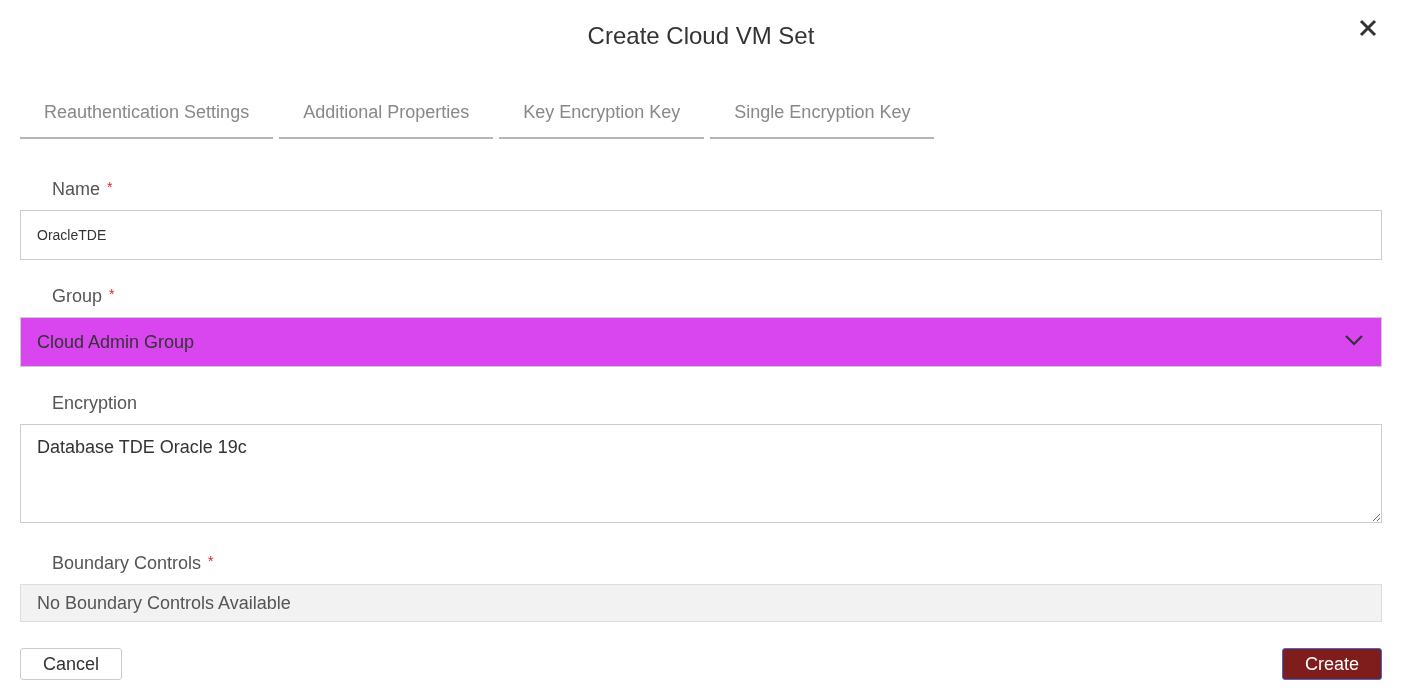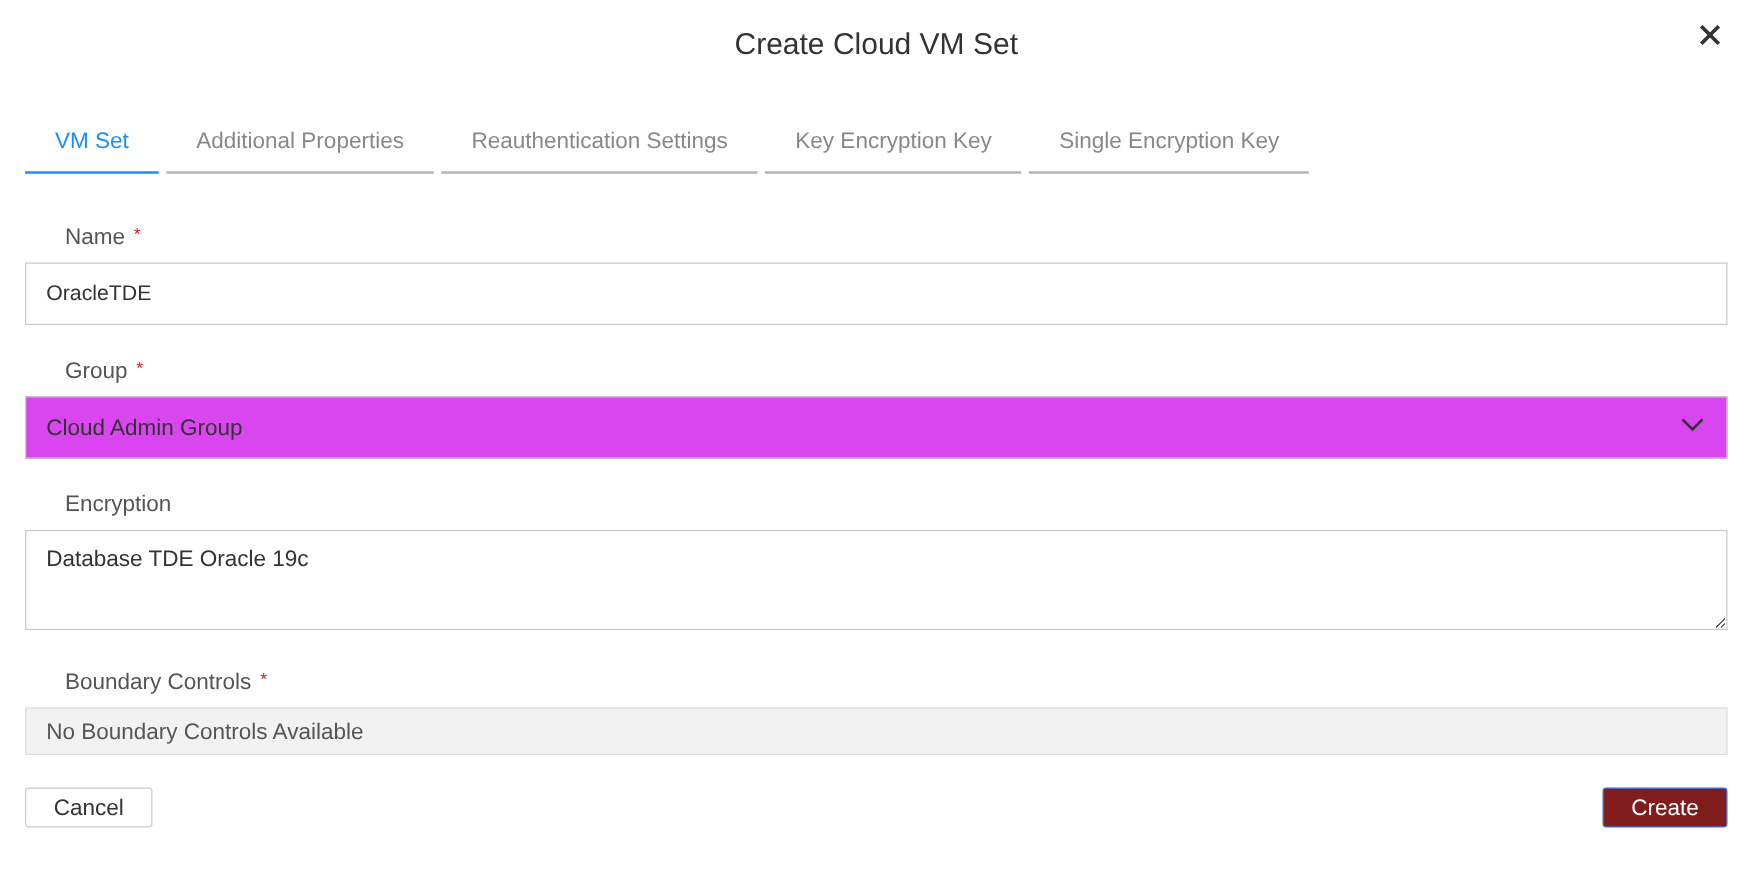--- a/index.html
+++ b/index.html
@@ -72,21 +72,21 @@
     .required {
       color: #e02020;
       font-size: 14px;
       margin-left: 2px;
       vertical-align: top;
     }
     .form-input {
       width: 100%;
       height: 50px;
       border: 1px solid #ccc;
-      font-size: 17px;
+      font-size: 14px;
       padding: 0 16px;
       color: #333;
       outline: none;
       font-family: inherit;
     }
     .form-select-wrap {
       position: relative;
       width: 100%;
     }
     .form-select {
@@ -112,21 +112,21 @@
     }
     .select-chevron svg {
       width: 20px;
       height: 14px;
       stroke: #333;
       stroke-width: 2.2;
       fill: none;
     }
     .form-textarea {
       width: 100%;
-      height: 80px;
+      height: 99px;
       border: 1px solid #ccc;
       font-size: 18px;
       padding: 12px 16px;
       color: #333;
       outline: none;
       resize: vertical;
       font-family: inherit;
     }
     .form-readonly {
       width: 100%;
@@ -171,23 +171,22 @@
   <h1 class="dialog-title">Create Cloud VM Set</h1>
   <div class="close-icon">
     <svg viewBox="0 0 20 20">
         <line x1="3" y1="3" x2="17" y2="17"></line>
         <line x1="17" y1="3" x2="3" y2="17"></line>
       </svg>
   </div>
 </div>
 
 <div class="tabs">
-  <div class="tab active">VM Set</div>
+  <div class="tab">Reauthentication Settings</div>
   <div class="tab">Additional Properties</div>
-  <div class="tab">Reauthentication Settings</div>
   <div class="tab">Key Encryption Key</div>
   <div class="tab">Single Encryption Key</div>
 </div>
 
 <div class="form">
 
   <div class="form-group">
     <label class="form-label">
       <span>Name</span>
       <span class="required">*</span>

